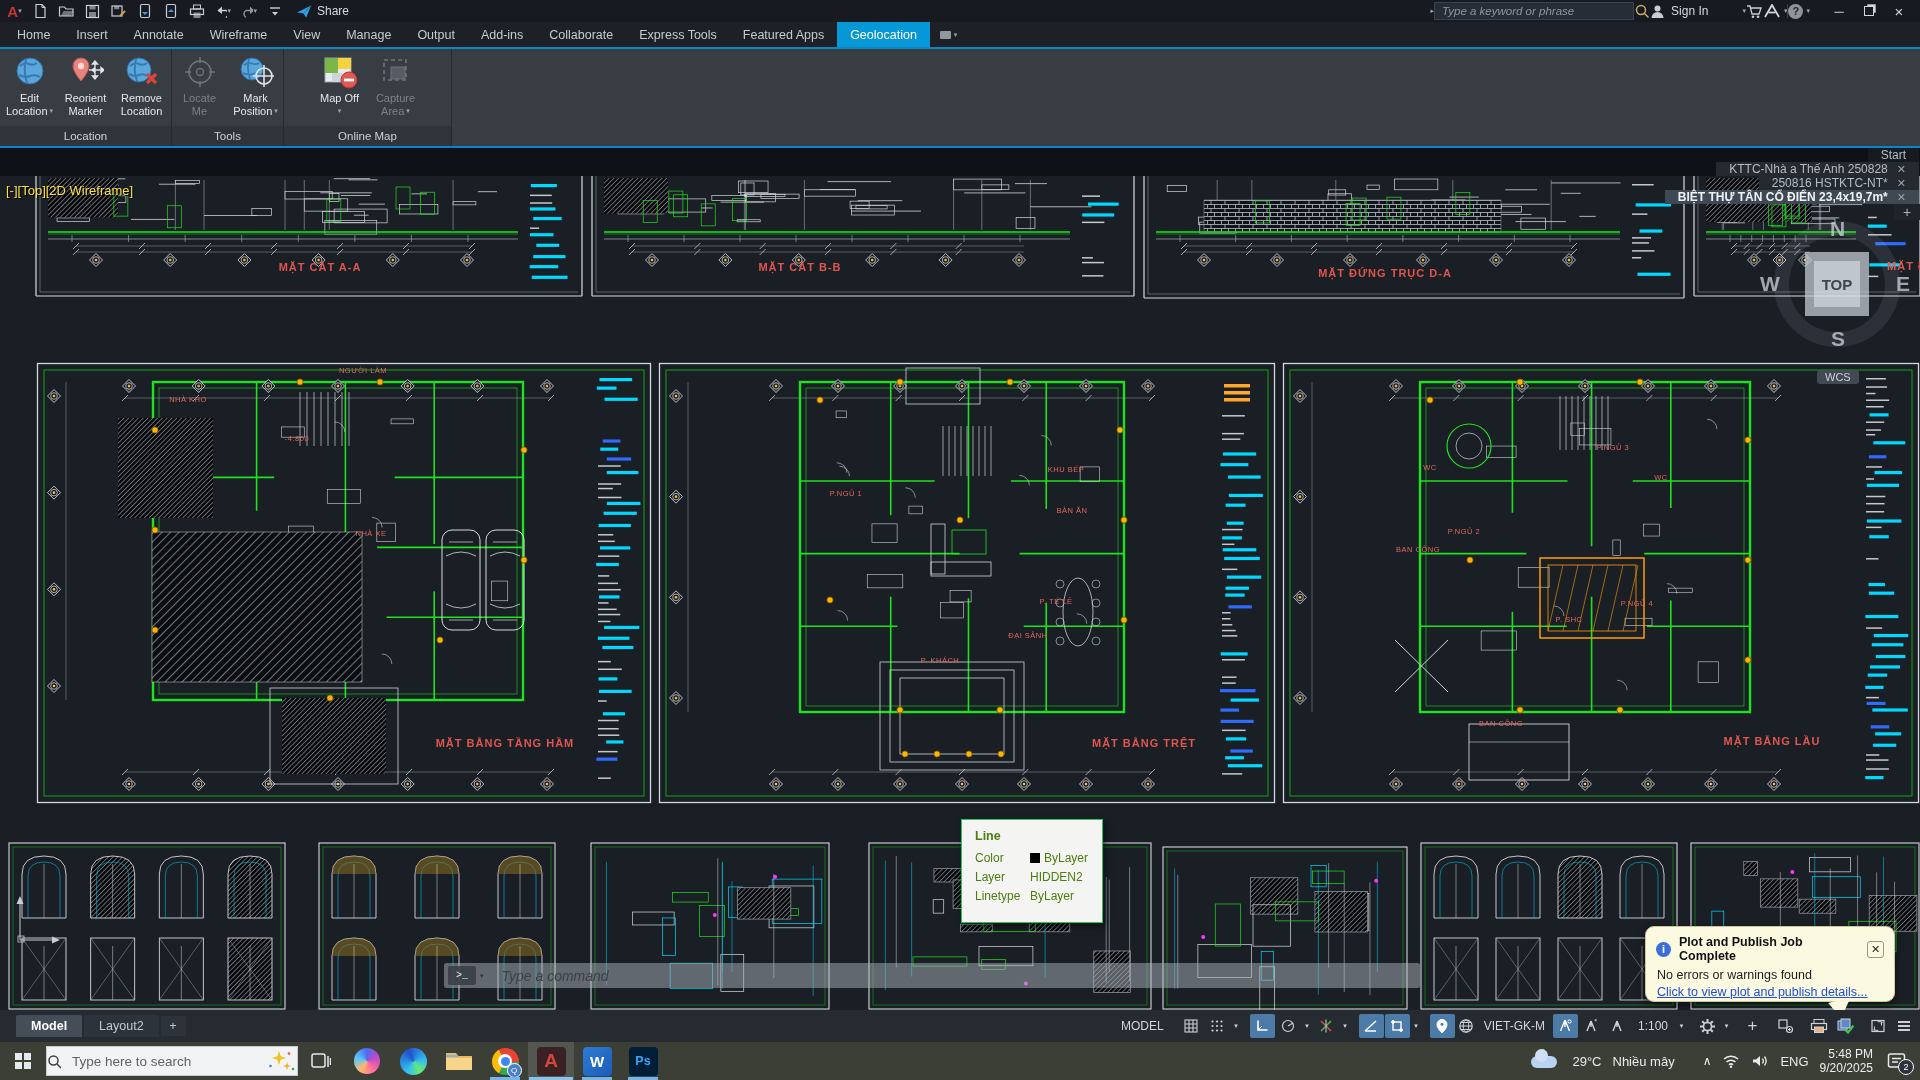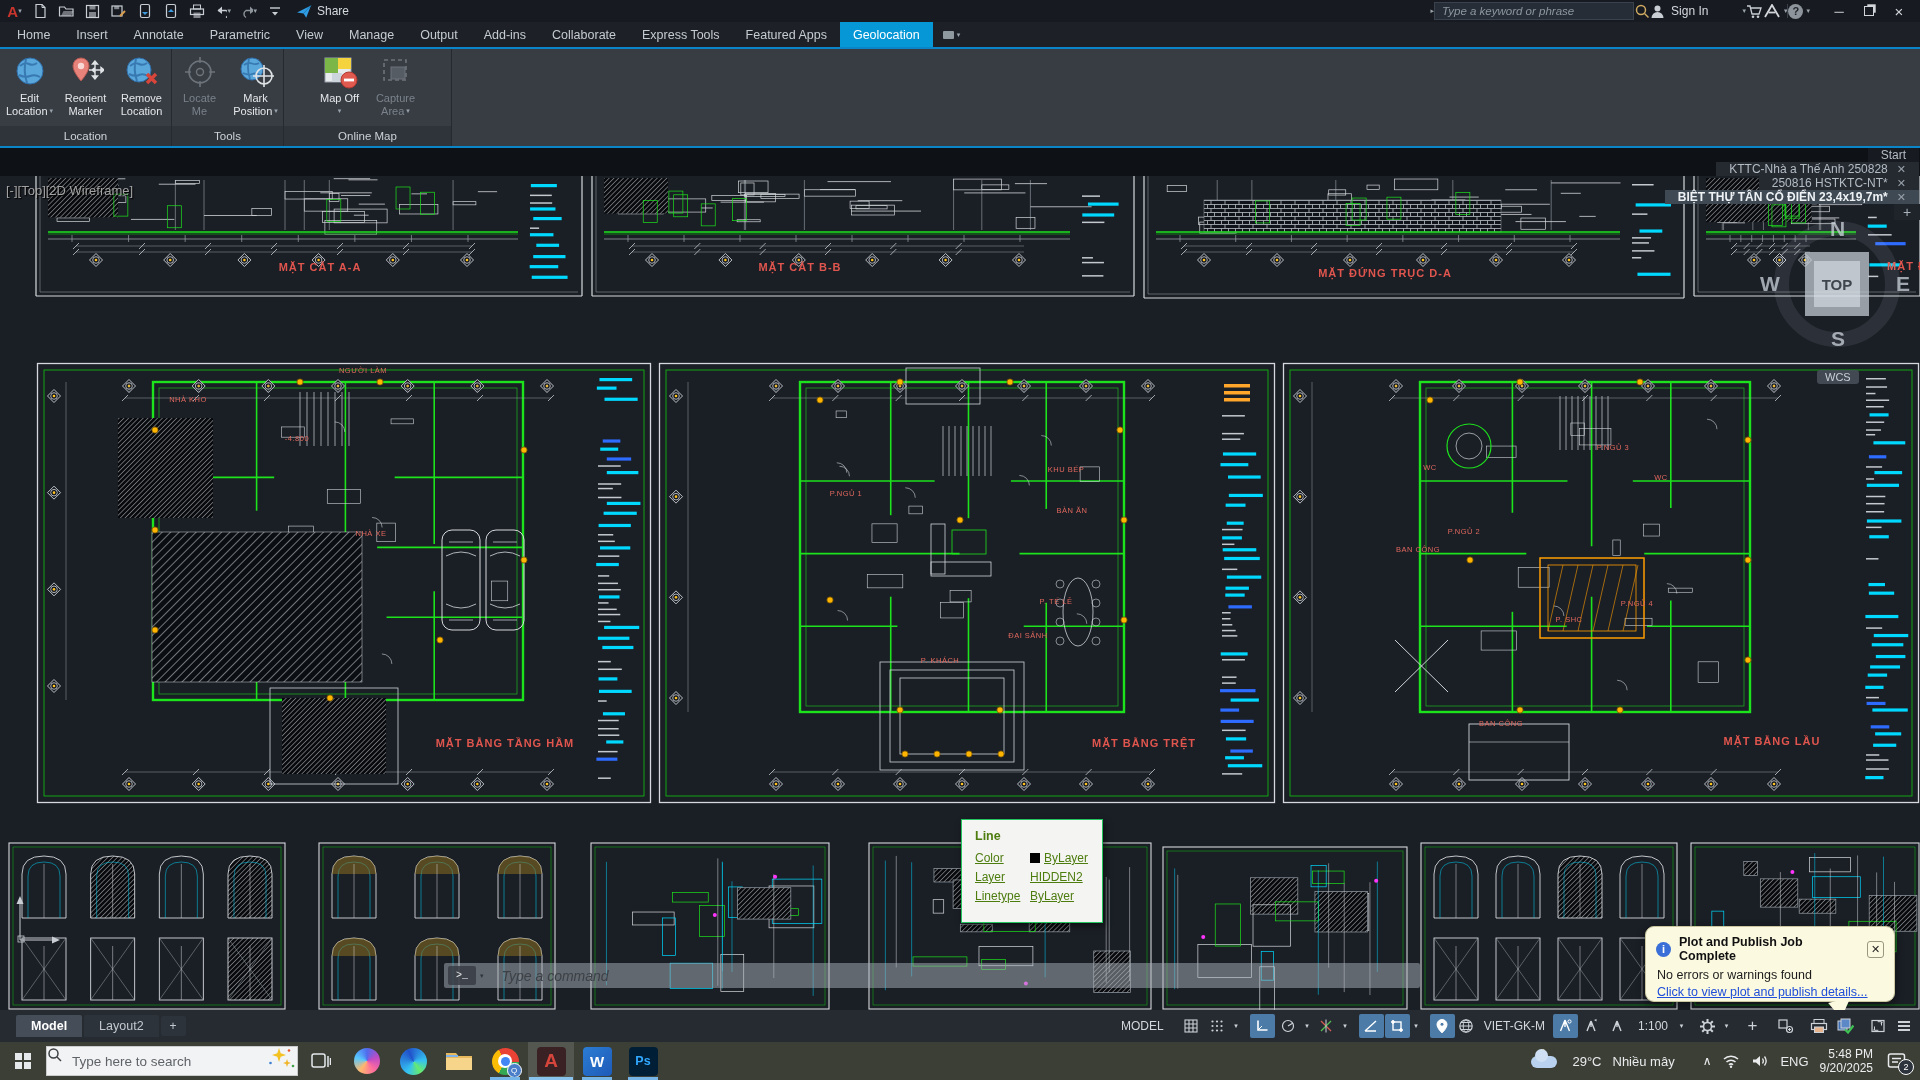--- a/index.html
+++ b/index.html
@@ -42,39 +42,39 @@
   
   .filetabs{left:0;top:148px;width:1920px;height:28px;background:#0e1116;display:flex;align-items:flex-end;z-index:47;flex-direction:column;}
   .ftab{height:24px;display:flex;align-items:center;gap:9px;padding:0 13px;background:#252a31;color:#b4bcc4;font-size:12px;margin-right:1px;white-space:nowrap;}
   .ftab.start{background:#171b21;}
   .ftab.active{background:#3e4954;color:#eef2f5;font-weight:bold;}
   .ftab .x{color:#98a0a9;font-size:11px;}
   .ftab-add{width:26px;height:24px;background:#1f242b;display:flex;align-items:center;justify-content:center;color:#aab2ba;font-size:14px;}
   
   .canvas{left:0;top:176px;width:1920px;height:834px;background:#1a1e25;overflow:hidden;}
   #cad{position:absolute;left:0;top:0;}
-  .vpctl{left:6px;top:7px;color:#a3a3a3;font-size:13px;text-shadow:1px 1px 1px #000;z-index:5;}
+  .vpctl{left:6px;top:7px;color:#fde047;font-size:13px;text-shadow:1px 1px 1px #000;z-index:5;}
   .docwin{right:8px;top:8px;display:flex;gap:10px;align-items:center;color:#b9c0c7;font-size:12px;z-index:5;}
   .docwin .restore-box{transform:scale(.8);}
   
   .vcube{left:1762px;top:33px;width:150px;height:150px;z-index:4;}
   .vring{position:absolute;left:12px;top:12px;width:126px;height:126px;border-radius:50%;border:15px solid rgba(205,214,224,0.10);box-sizing:border-box;}
   .vletter{position:absolute;color:rgba(205,212,220,0.75);font-weight:bold;font-size:21px;}
   .vtop{position:absolute;left:43px;top:43px;width:64px;height:64px;background:rgba(200,208,216,0.72);display:flex;align-items:center;justify-content:center;}
   .vtop-inner{width:46px;height:46px;background:rgba(226,231,237,0.55);display:flex;align-items:center;justify-content:center;color:#3f454d;font-weight:bold;font-size:15px;}
   .wcs{left:1817px;top:194px;background:rgba(72,80,90,0.88);border-radius:3px;padding:1px 8px;color:#c9d0d7;font-size:11px;z-index:4;}
   
   .cmdbar{left:444px;top:787px;width:976px;height:25px;background:rgba(170,178,186,0.50);display:flex;align-items:center;padding:0 4px;box-sizing:border-box;border-radius:2px;z-index:6;}
   .cmdchip{width:28px;height:19px;background:rgba(56,61,69,0.85);color:#e8eaec;font-size:10px;display:flex;align-items:center;justify-content:center;border-radius:2px;font-family:"Liberation Mono","DejaVu Sans Mono",monospace;}
   .cmdbar input{flex:1;margin-left:16px;background:transparent;border:none;outline:none;font-size:14px;font-style:italic;color:#2e3238;font-family:inherit;}
   .cmdbar input::placeholder{color:#3c4147;font-style:italic;}
   
   .ttip{left:961px;top:643px;width:140px;height:102px;background:#f4f4f2;border:1px solid #22c55e;box-shadow:2px 3px 6px rgba(0,0,0,.5);z-index:8;color:#4d7c0f;font-size:12px;}
   .ttip .tt-title{font-weight:bold;font-size:12.5px;margin:9px 0 8px 13px;}
-  .ttrow{display:flex;margin:0 0 5px 13px;text-decoration:underline;}
+  .ttrow{display:flex;margin:0 0 5px 13px;}
   .ttrow .l{width:55px;}
   .ttrow .v{display:flex;align-items:center;gap:4px;}
   .swatch{width:10px;height:10px;background:#000;display:inline-block;}
   
   .notif{left:1645px;top:750px;width:250px;height:76px;background:#fbf9e0;border:1px solid #c9c6a0;border-radius:9px;box-shadow:0 3px 8px rgba(0,0,0,.45);z-index:9;padding:8px 10px;box-sizing:border-box;}
   .notif .row1{display:flex;align-items:center;gap:8px;}
   .ninfo{width:15px;height:15px;border-radius:50%;background:#3a6fd8;color:#fff;font-size:11px;font-weight:bold;display:flex;align-items:center;justify-content:center;flex:0 0 auto;}
   .ntitle{font-weight:bold;font-size:12.5px;color:#111;flex:1;}
   .nclose{width:15px;height:15px;border:1px solid #9b9880;border-radius:3px;display:flex;align-items:center;justify-content:center;color:#222;font-size:11px;font-weight:bold;}
   .nmsg{font-size:12.5px;color:#1c1c1c;margin:5px 0 3px 1px;}
@@ -92,21 +92,21 @@
   .sic.on svg *{stroke:#fff;}
   .sic svg{display:block;}
   .stext{color:#d3d7db;font-size:12px;padding:0 7px;white-space:nowrap;}
   .scaret{width:11px;font-size:7px;color:#cdd2d8;display:flex;justify-content:center;}
   .ssep{width:6px;}
   
   .taskbar{left:0;top:1042px;width:1920px;height:38px;background:#3b3f36;display:flex;align-items:center;z-index:60;}
   .tb-start{width:46px;height:100%;display:flex;align-items:center;justify-content:center;}
   .winlogo{width:16px;height:16px;display:grid;grid-template-columns:1fr 1fr;grid-template-rows:1fr 1fr;gap:1.5px;}
   .winlogo div{background:#e6e9eb;}
-  .tb-search{width:252px;height:30px;background:#f2f3f4;border:1px solid #c9cbcd;display:flex;padding:0 0;gap:8px;box-sizing:border-box;}
+  .tb-search{width:252px;height:30px;background:#f2f3f4;border:1px solid #c9cbcd;display:flex;align-items:center;padding:0 0;gap:8px;box-sizing:border-box;}
   .tb-search input{flex:1;border:none;outline:none;background:transparent;font-size:13.5px;color:#3c4043;font-family:inherit;}
   .tb-search input::placeholder{color:#5f6368;}
   .tb-app{width:46px;height:100%;display:flex;align-items:center;justify-content:center;position:relative;}
   .tb-app.open::after{content:"";position:absolute;bottom:0;left:8px;right:8px;height:3px;background:#76b5e8;}
   .tb-app.focused{background:rgba(255,255,255,0.13);}
   .tb-app.focused::after{content:"";position:absolute;bottom:0;left:1px;right:1px;height:3px;background:#8ac2ee;}
   .appsq{width:29px;height:29px;border-radius:4px;display:flex;align-items:center;justify-content:center;font-weight:bold;}
   .tbr{margin-left:auto;display:flex;align-items:center;gap:11px;height:100%;padding-right:10px;color:#e9ebed;font-size:13px;}
   .clock{text-align:right;font-size:12px;line-height:14px;color:#eceeef;}
   .action{position:relative;width:26px;height:24px;display:flex;align-items:center;justify-content:center;}
@@ -242,21 +242,21 @@
           </span>
         <span class="wbtn" style="font-size:15px">×</span>
       </div>
     </div>
   </div>
 
   <div class="abs ribbontabs">
     <span class="rtab">Home</span>
     <span class="rtab">Insert</span>
     <span class="rtab">Annotate</span>
-    <span class="rtab">Parametric</span>
+    <span class="rtab">Wireframe</span>
     <span class="rtab">View</span>
     <span class="rtab">Manage</span>
     <span class="rtab">Output</span>
     <span class="rtab">Add-ins</span>
     <span class="rtab">Collaborate</span>
     <span class="rtab">Express Tools</span>
     <span class="rtab">Featured Apps</span>
     <span class="rtab active">Geolocation</span>
     <span class="ribbon-opt">
         <span class="sq"></span>

